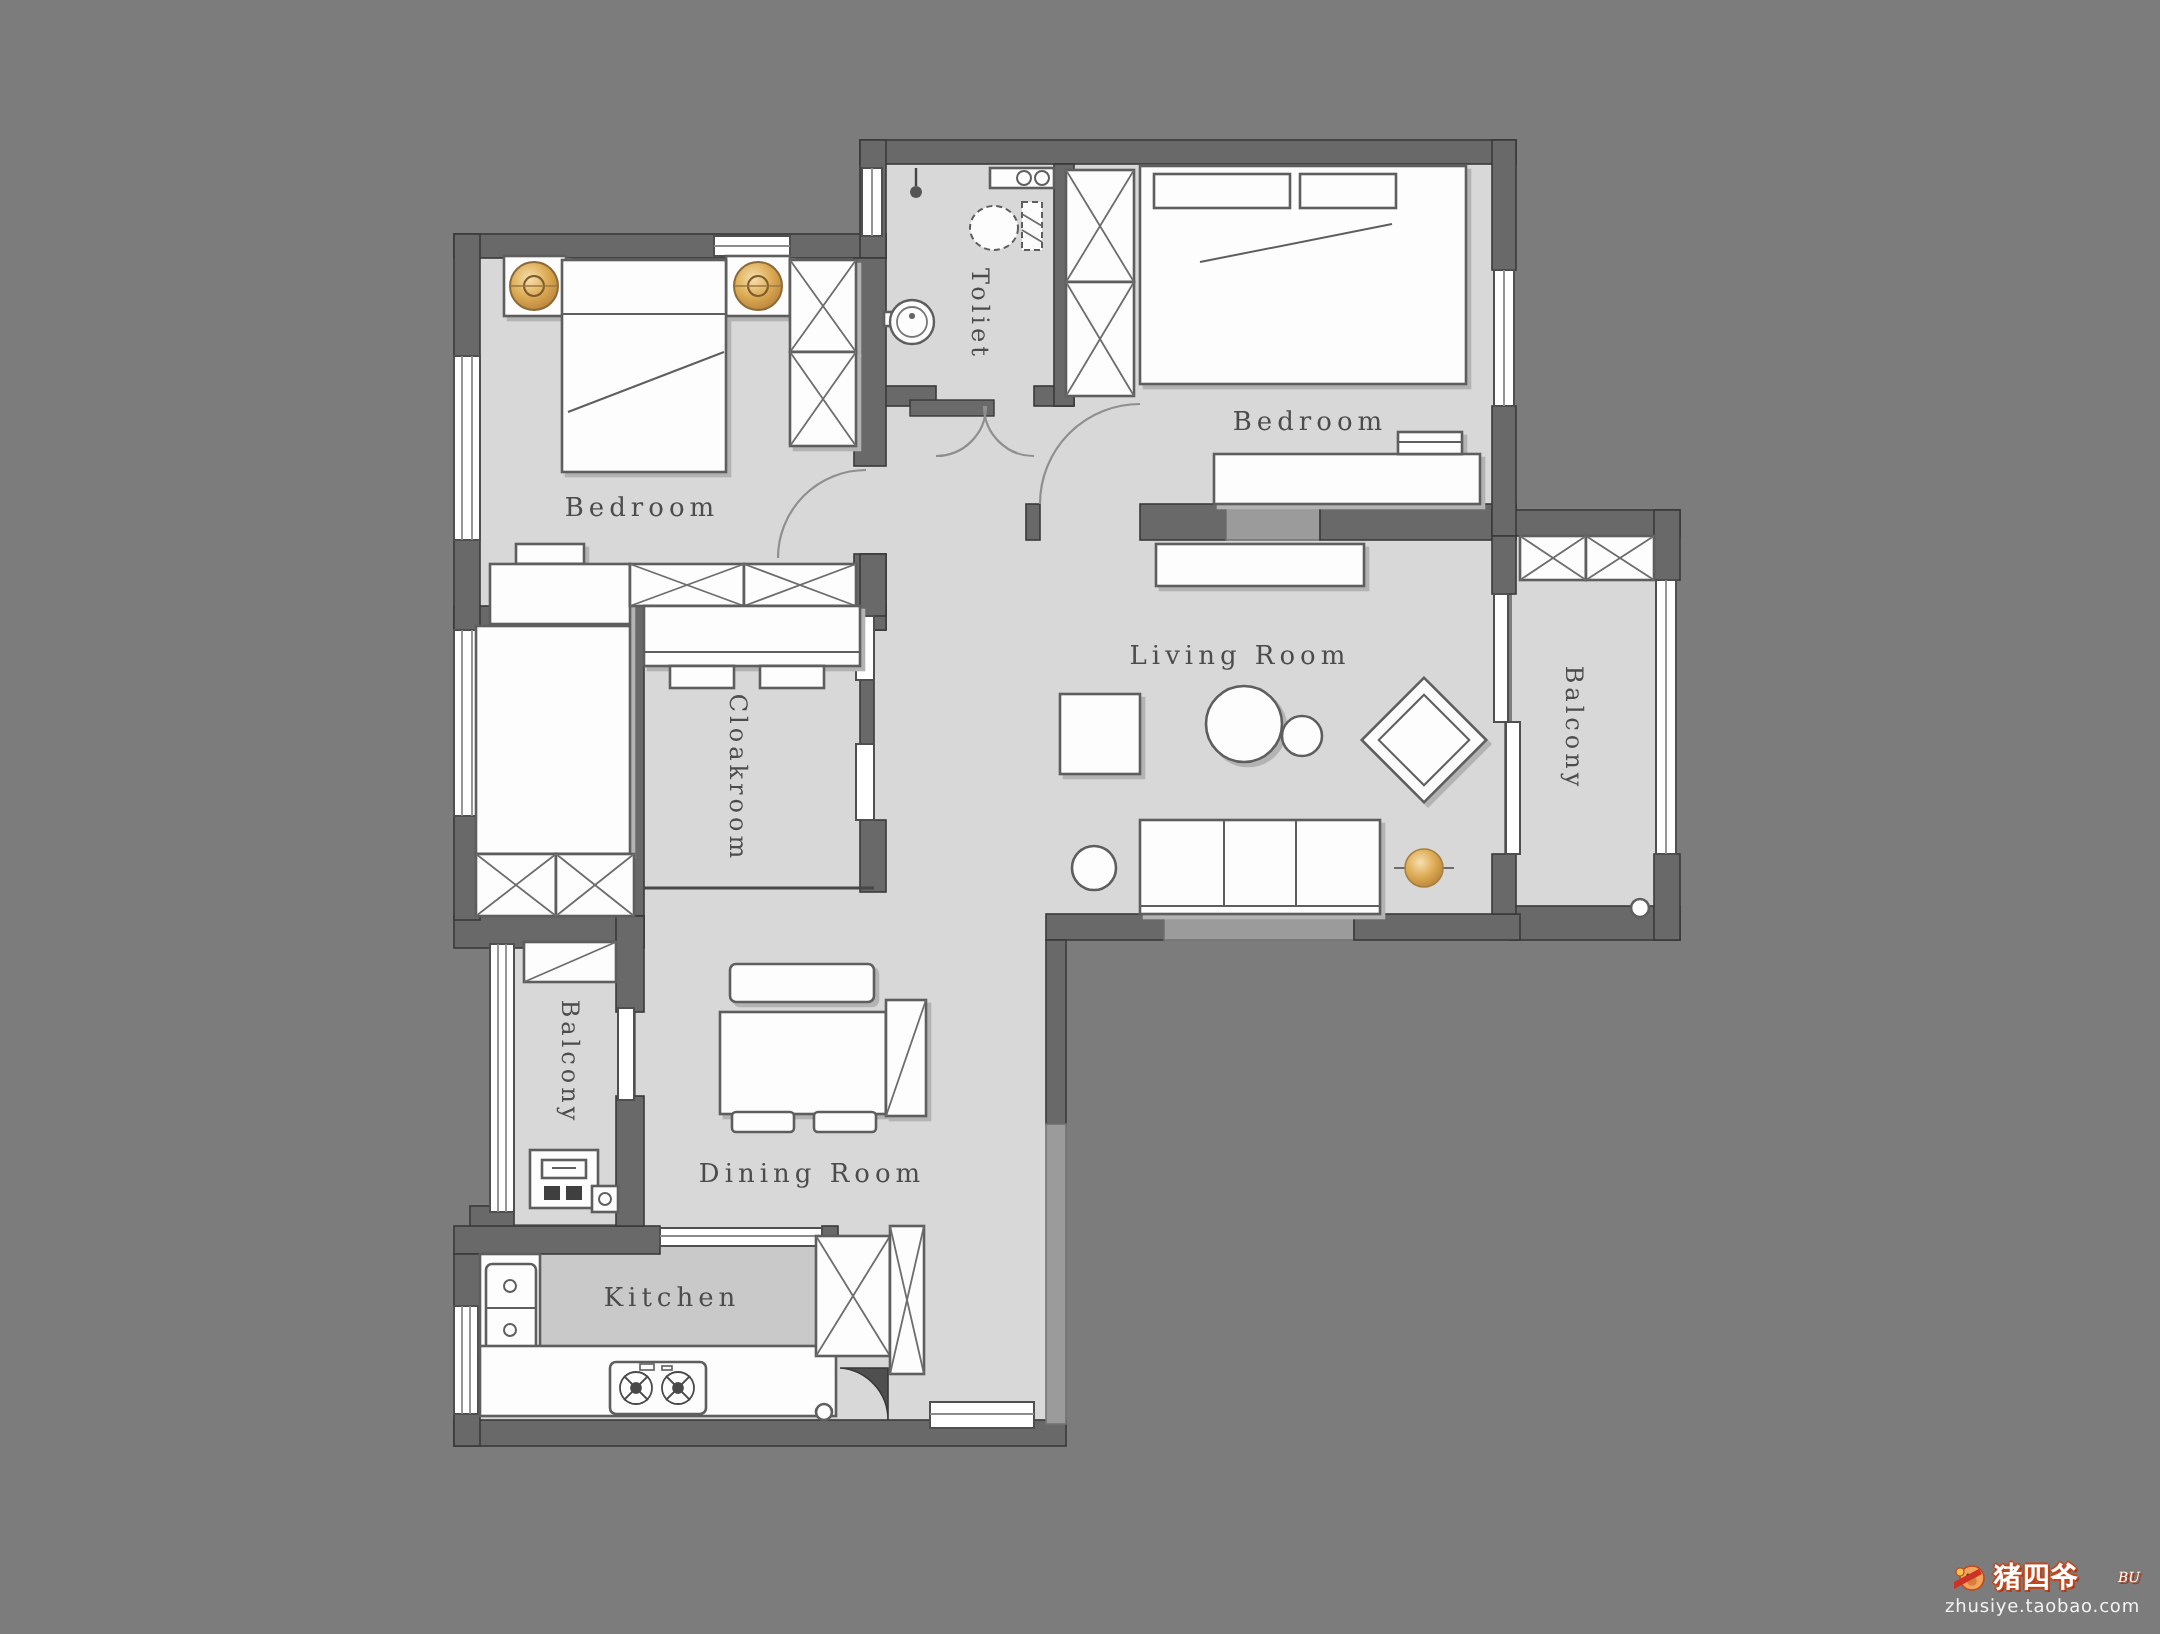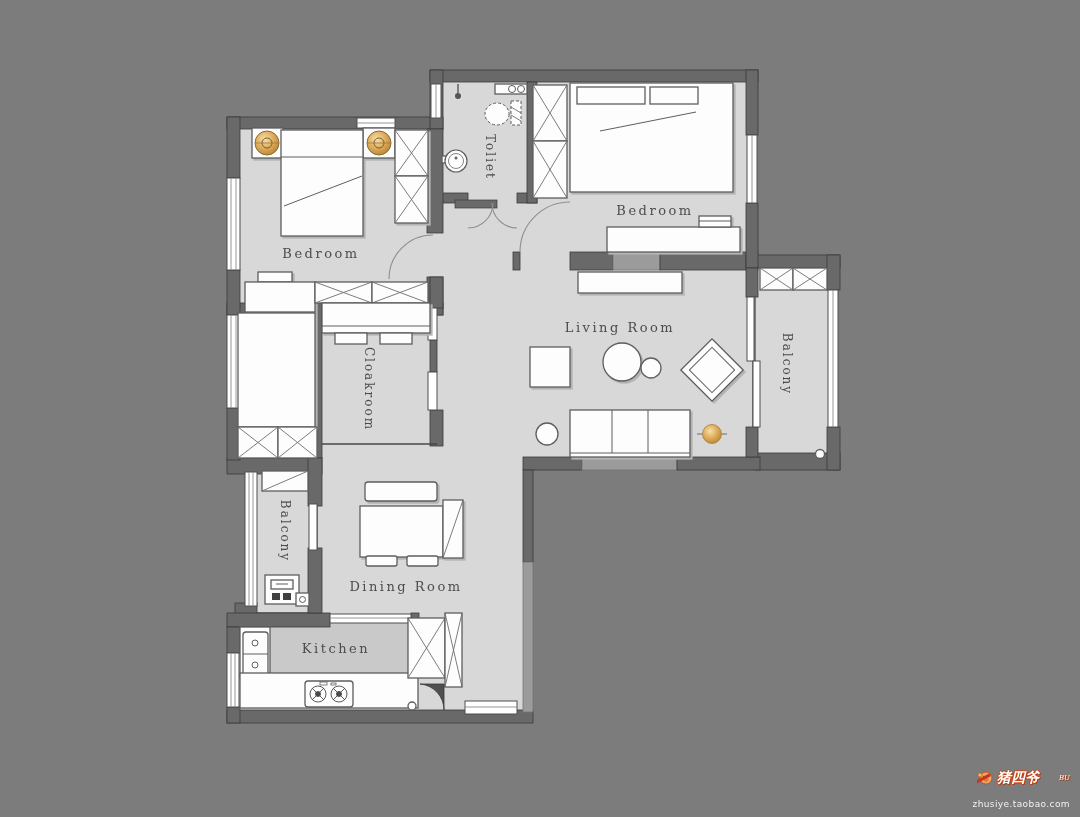--- a/index.html
+++ b/index.html
@@ -22,29 +22,29 @@
   .arc{fill:none;stroke:#8f8f8f;stroke-width:1.1;}
   .dashed{stroke-dasharray:3 2;}
   .shadow{filter:drop-shadow(2px 2.5px 0px #b3b3b3);}
   .room-label{font-size:13px;fill:#4c4c4c;letter-spacing:2.5px;}
   .room-label-sm{font-size:12px;fill:#4c4c4c;letter-spacing:2px;}
   
   #watermark{position:absolute;right:10px;bottom:8px;width:110px;text-align:right;}
   #wm-row{display:flex;align-items:center;justify-content:flex-end;gap:2px;}
   #wm-brand{
     font-family:"DejaVu Sans","Liberation Sans",sans-serif;
-    font-weight:bold;font-size:14px;color:#fff;font-style:italic;
+    font-weight:bold;font-size:14px;color:#fff;
     text-shadow:-1px 0 #c2471d,1px 0 #c2471d,0 -1px #c2471d,0 1px #c2471d,1px 1px 0 #a33312;
     letter-spacing:0px;white-space:nowrap;
   }
   #wm-suffix{font-size:7px;color:#fff;font-style:italic;
     text-shadow:0 0 1px #c2471d,1px 1px 0 #a33312;margin-left:18px;}
   #wm-url{
     font-family:"DejaVu Sans","Liberation Sans",sans-serif;
-    font-size:9px;color:#f2f2f2;letter-spacing:0.4px;margin-top:12px;white-space:nowrap;
+    font-size:9px;color:#f2f2f2;letter-spacing:0.4px;margin-top:1px;white-space:nowrap;
   }
 </style>
 </head>
 <body>
 
 <svg id="plan" width="1080" height="817" viewBox="0 0 1080 817">
   <defs>
     <radialGradient id="gold" cx="40%" cy="35%" r="70%">
       <stop offset="0%" stop-color="#f6e0ae"></stop>
       <stop offset="55%" stop-color="#ddab55"></stop>

